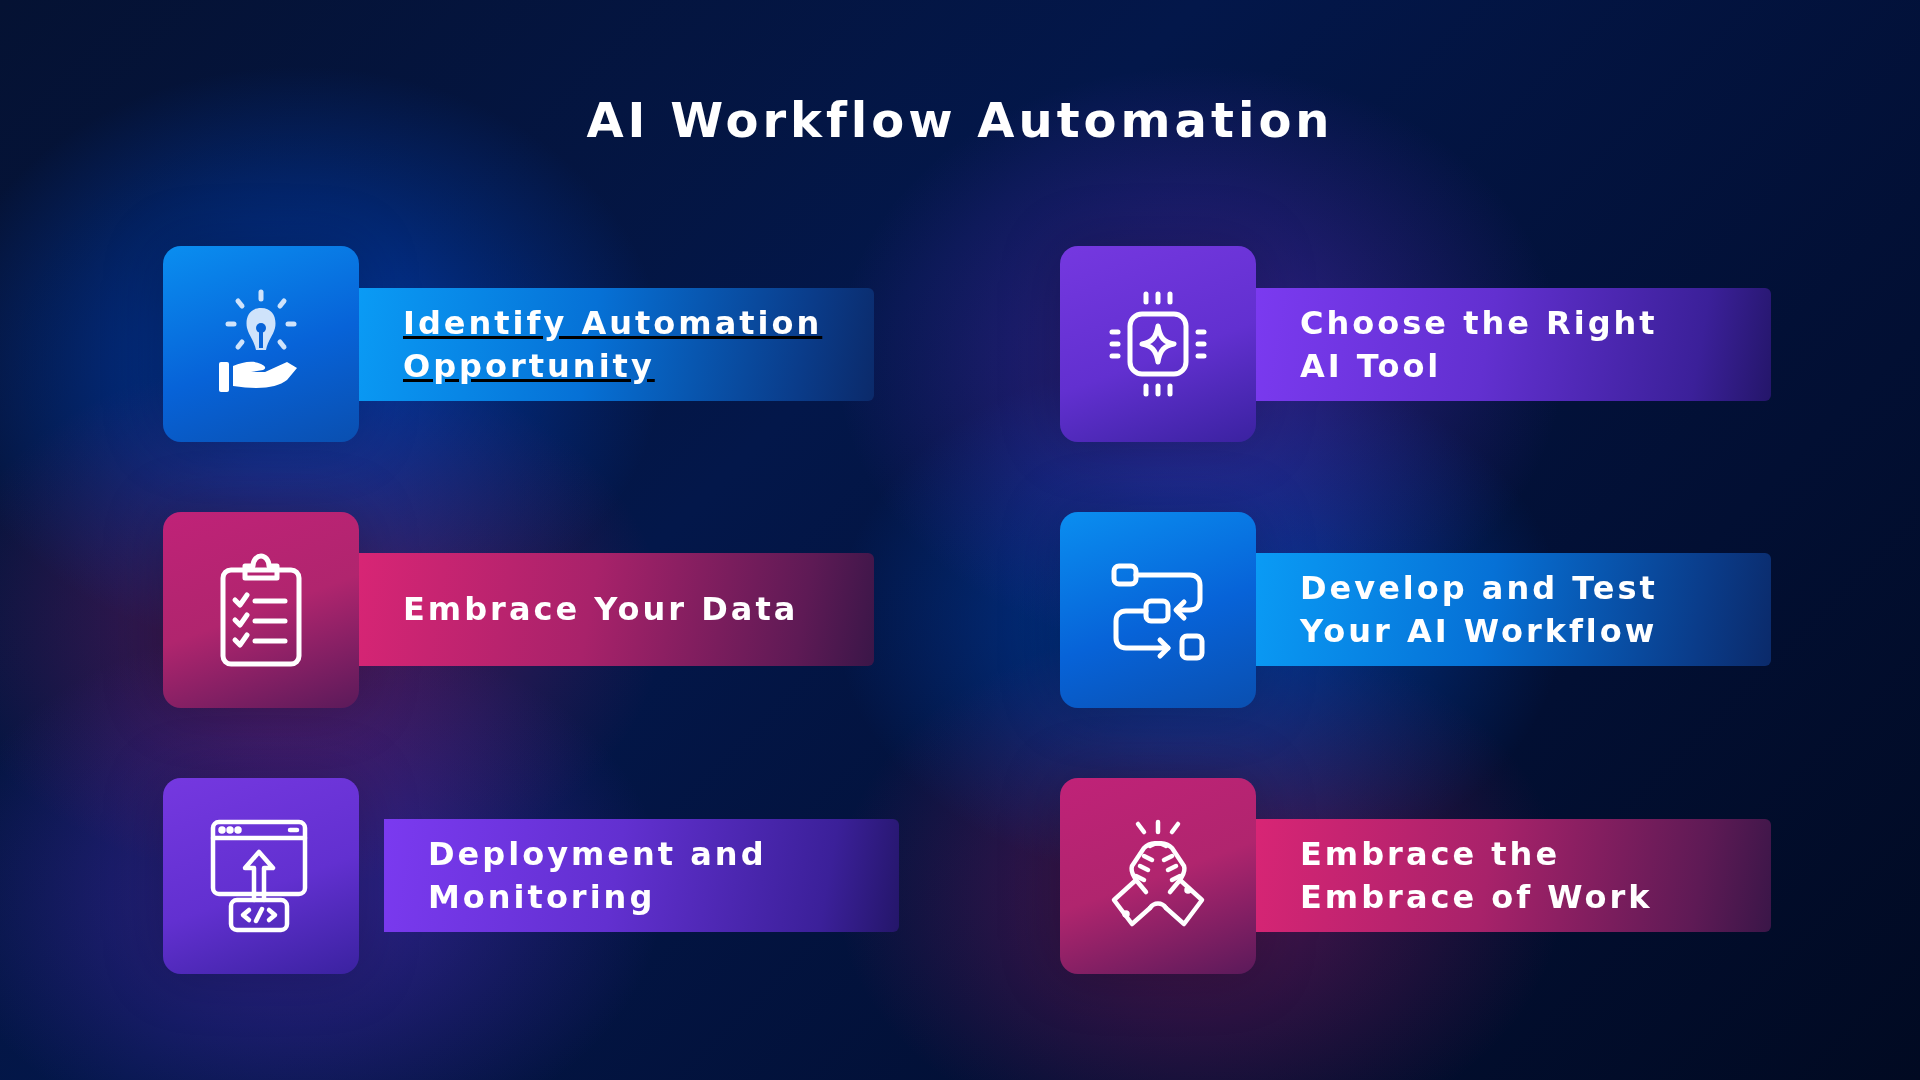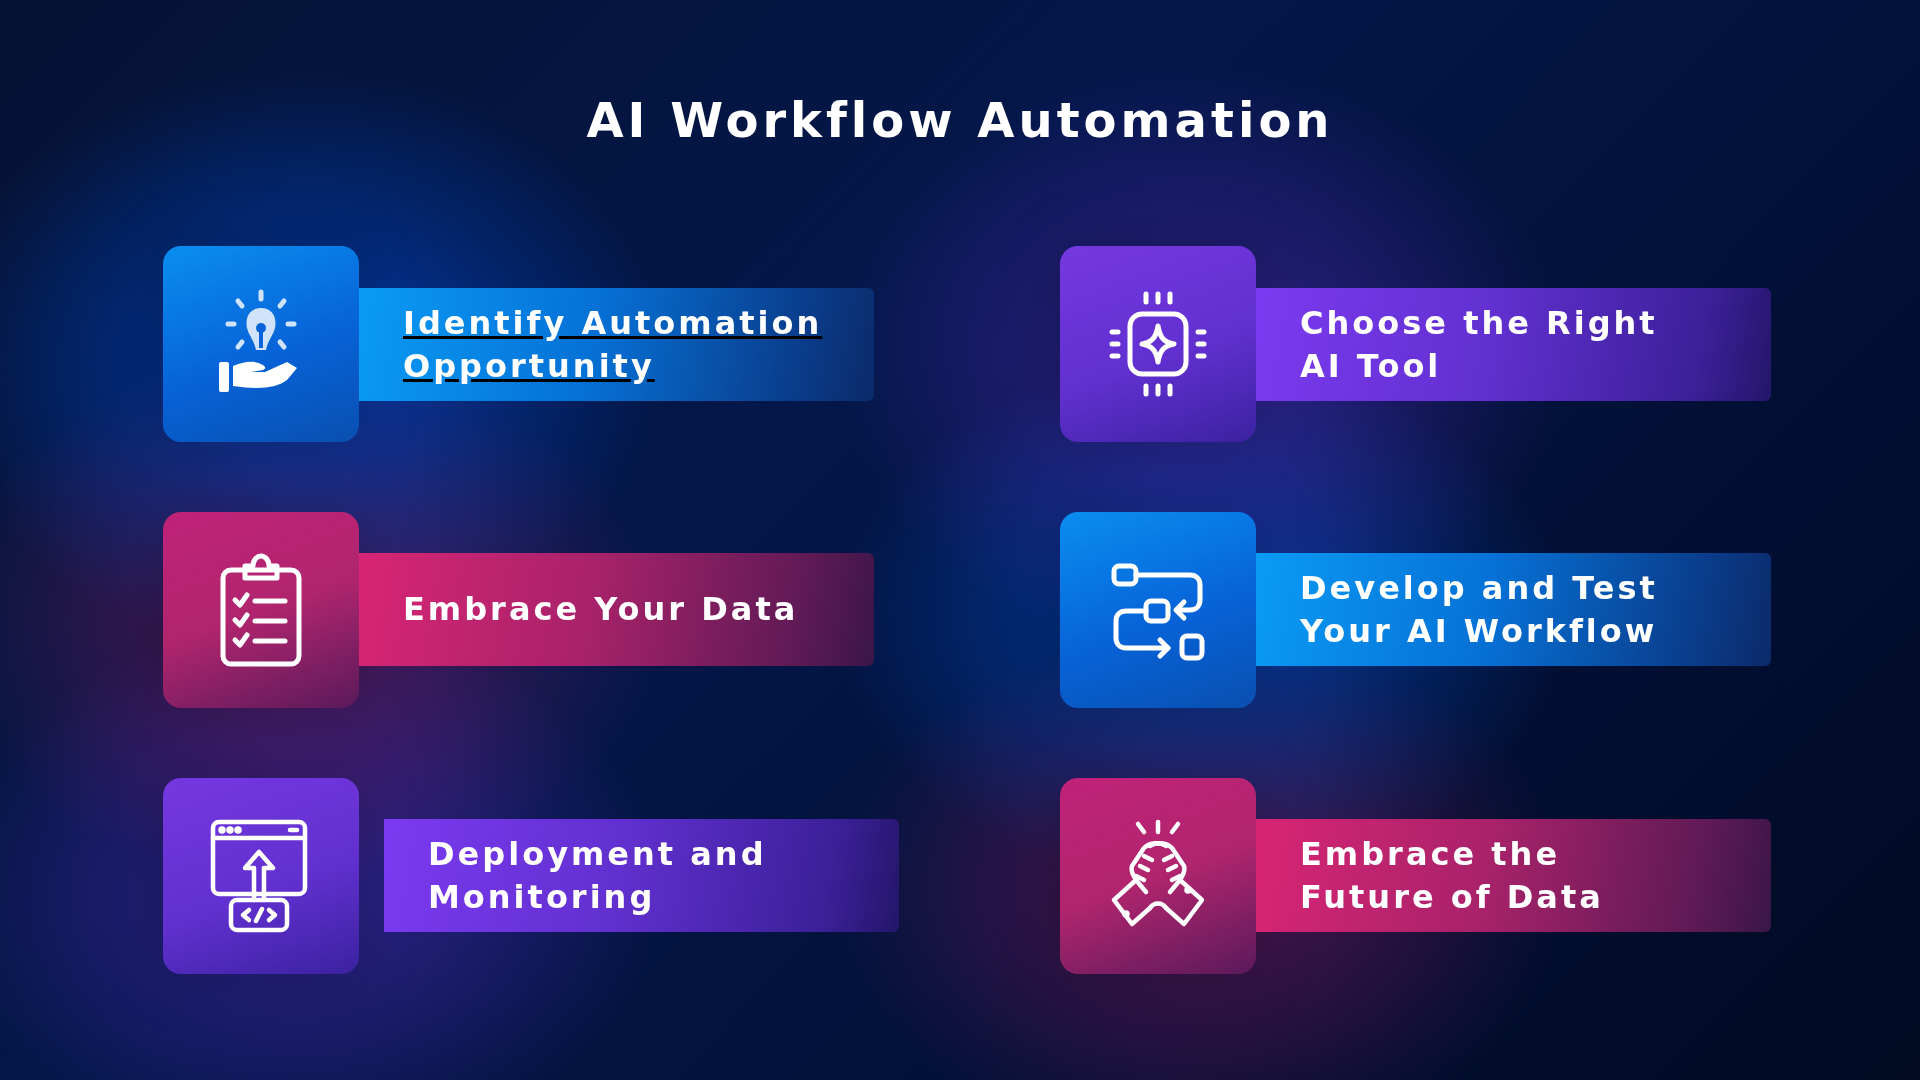--- a/index.html
+++ b/index.html
@@ -173,15 +173,15 @@
       <path d="M74 40 L66 44 M78 50 L70 54 M82 60 L74 64"></path>
       <path d="M38 64 L16 84 L34 108 L52 92"></path>
       <path d="M82 64 L104 84 L86 108 L68 92"></path>
       <path d="M52 92 C56 86 64 86 68 92"></path>
       <circle cx="28" cy="98" r="1.5" fill="#fff"></circle>
       <circle cx="90" cy="74" r="1.5" fill="#fff"></circle>
     </svg>
   </div>
   <div class="bar" style="left:196px;top:41px;width:515px;">
     <span>Embrace the
-Future of Data</span>
+Embrace of Work</span>
   </div>
 </div>
 
 </body></html>

